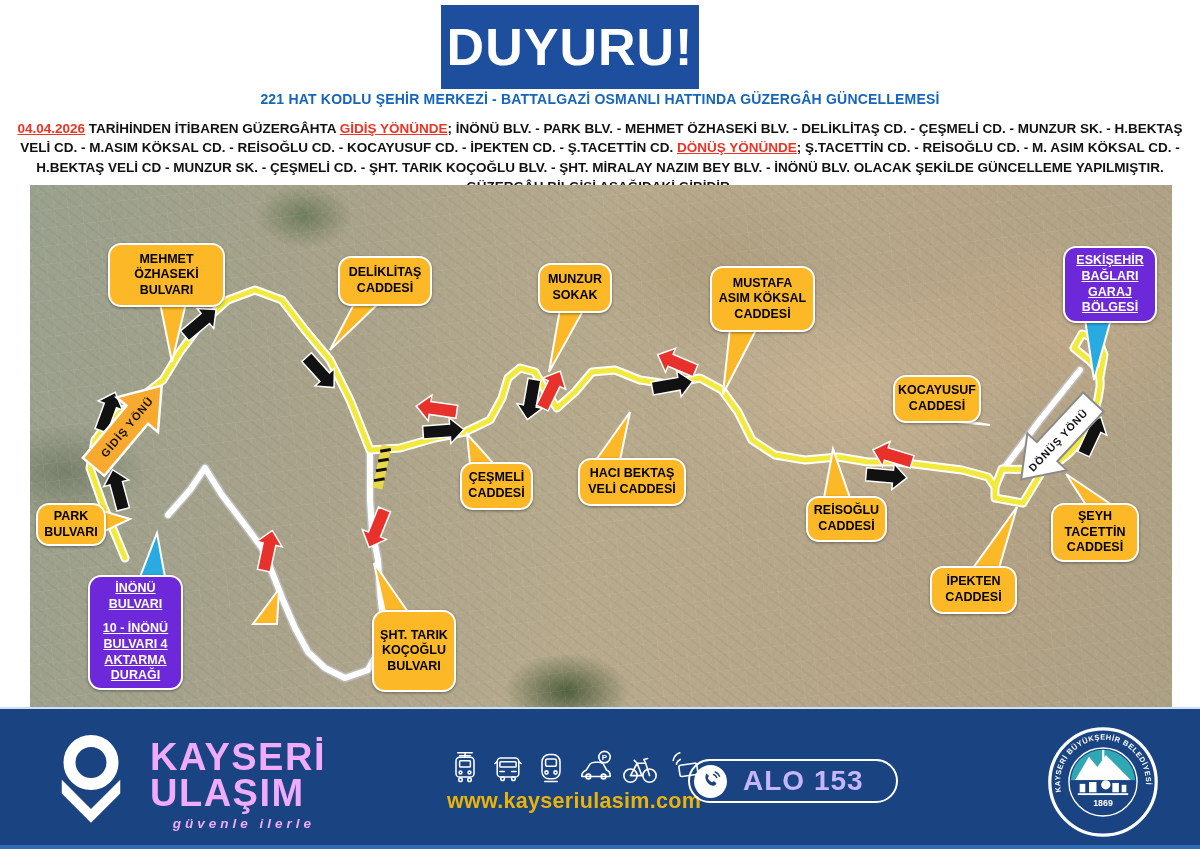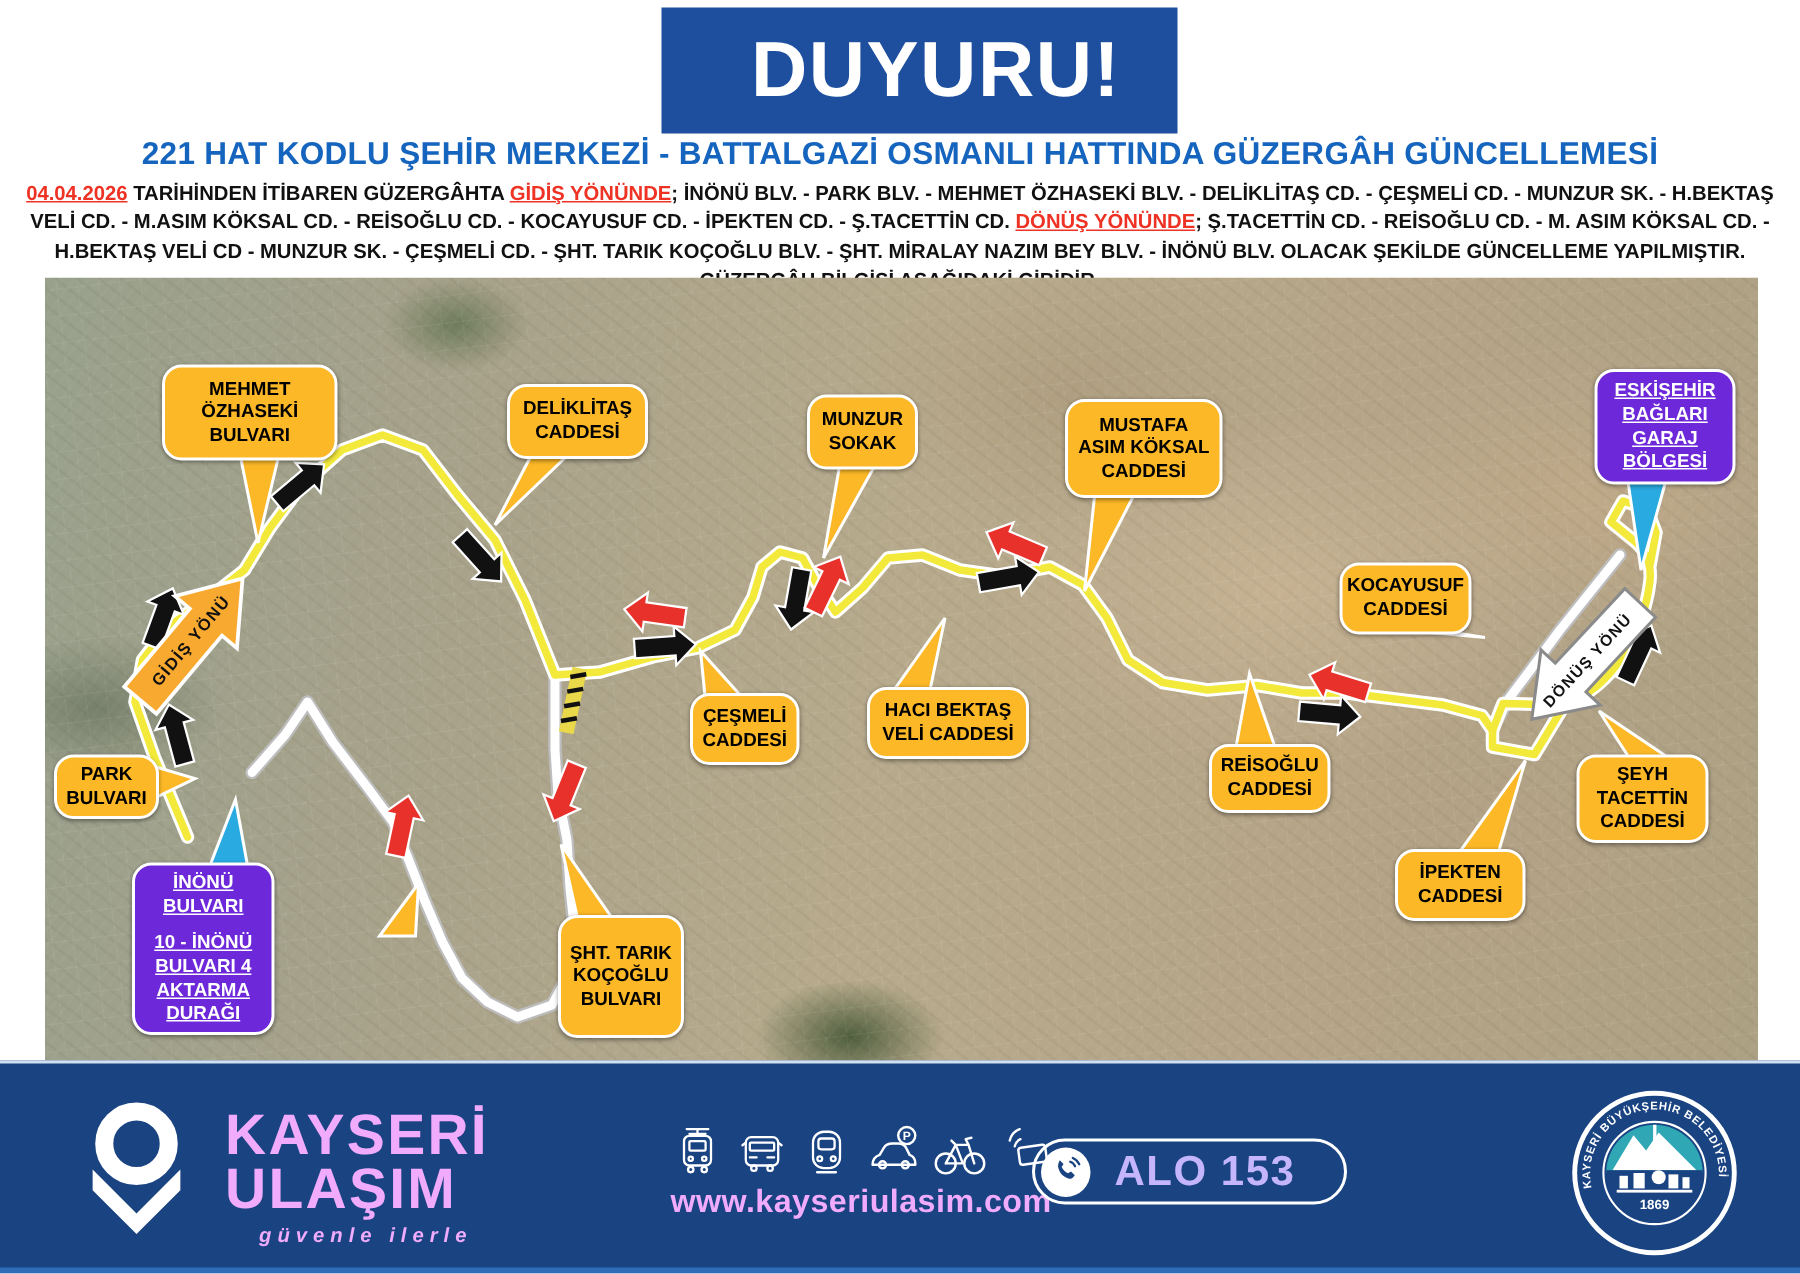--- a/index.html
+++ b/index.html
@@ -1,23 +1,23 @@
 <!DOCTYPE html>
 <html><head>
 <meta charset="utf-8">
 <style>
   html,body{margin:0;padding:0;background:#e8e8e8;}
   .page{position:relative;width:1200px;height:849px;margin:0 auto;background:#fff;overflow:hidden;
         font-family:"Liberation Sans",sans-serif;}
   
-  .title-box{position:absolute;left:441px;top:5px;width:322px;height:84px;background:#1D4F9E;
-             display:flex;align-items:center;justify-content:center;padding-left:22px;}
+  .title-box{position:absolute;left:441px;top:5px;width:258px;height:84px;background:#1D4F9E;
+             display:flex;align-items:center;justify-content:center;}
   .title-box span{color:#fff;font-size:52px;font-weight:900;letter-spacing:1px;}
   .subtitle{position:absolute;left:0;top:91px;width:1200px;text-align:center;color:#1565BE;
-            font-size:21px;font-weight:800;letter-spacing:.2px;white-space:nowrap;}
+            font-size:14px;font-weight:800;letter-spacing:.2px;white-space:nowrap;}
   .body-text{position:absolute;left:6px;top:119px;width:1188px;text-align:center;color:#111;
              font-size:13.5px;font-weight:700;line-height:1.43;margin:0;}
   .red{color:#EE3224;text-decoration:underline;}
   
   .map{position:absolute;left:30px;top:185px;width:1142px;height:522px;overflow:hidden;}
   .terrain{position:absolute;inset:0;background:
       radial-gradient(90px 55px at 47% 97%, #4f5f3e 0%, rgba(79,95,62,0) 70%),
       radial-gradient(70px 45px at 24% 6%, #6f7c5c 0%, rgba(111,124,92,0) 70%),
       radial-gradient(120px 70px at 3% 55%, #77806b 0%, rgba(119,128,107,0) 70%),
       radial-gradient(200px 120px at 60% 15%, #af9f80 0%, rgba(175,159,128,0) 75%),
@@ -40,21 +40,21 @@
   
   .footer{position:absolute;left:0;top:707px;width:1200px;height:142px;background:#1A4382;
           border-top:2px solid #cfe0f0;box-sizing:border-box;}
   .footer::after{content:"";position:absolute;left:0;bottom:0;width:100%;height:4px;background:#2E6CB8;}
   .pin-logo{position:absolute;left:48px;top:19px;}
   .brand-text{position:absolute;left:150px;top:30px;width:165px;color:#f0abfc;font-weight:800;
               font-size:38px;line-height:.95;letter-spacing:1.5px;}
   .tagline{display:block;margin-top:7px;font-size:13.5px;font-weight:700;font-style:italic;
            letter-spacing:4px;text-align:right;}
   .icons-row{position:absolute;left:447px;top:40px;display:flex;gap:7px;align-items:flex-end;}
-  .website{position:absolute;left:447px;top:80px;width:220px;color:#f0abfc;font-size:21.5px;
+  .website{position:absolute;left:447px;top:80px;width:220px;color:#eab308;font-size:21.5px;
            font-weight:800;letter-spacing:.3px;}
   .alo-pill{position:absolute;left:688px;top:50px;width:210px;height:44px;border:2.5px solid #fff;
             border-radius:24px;box-sizing:border-box;display:flex;align-items:center;gap:16px;padding:0 14px 0 4px;}
   .alo-circle{width:33px;height:33px;border-radius:50%;background:#fff;display:flex;align-items:center;justify-content:center;}
   .alo-text{color:#c4b5fd;font-size:28px;font-weight:800;letter-spacing:1px;text-align:right;}
   .emblem{position:absolute;left:1047px;top:17px;}
 </style>
 </head>
 <body>
 

